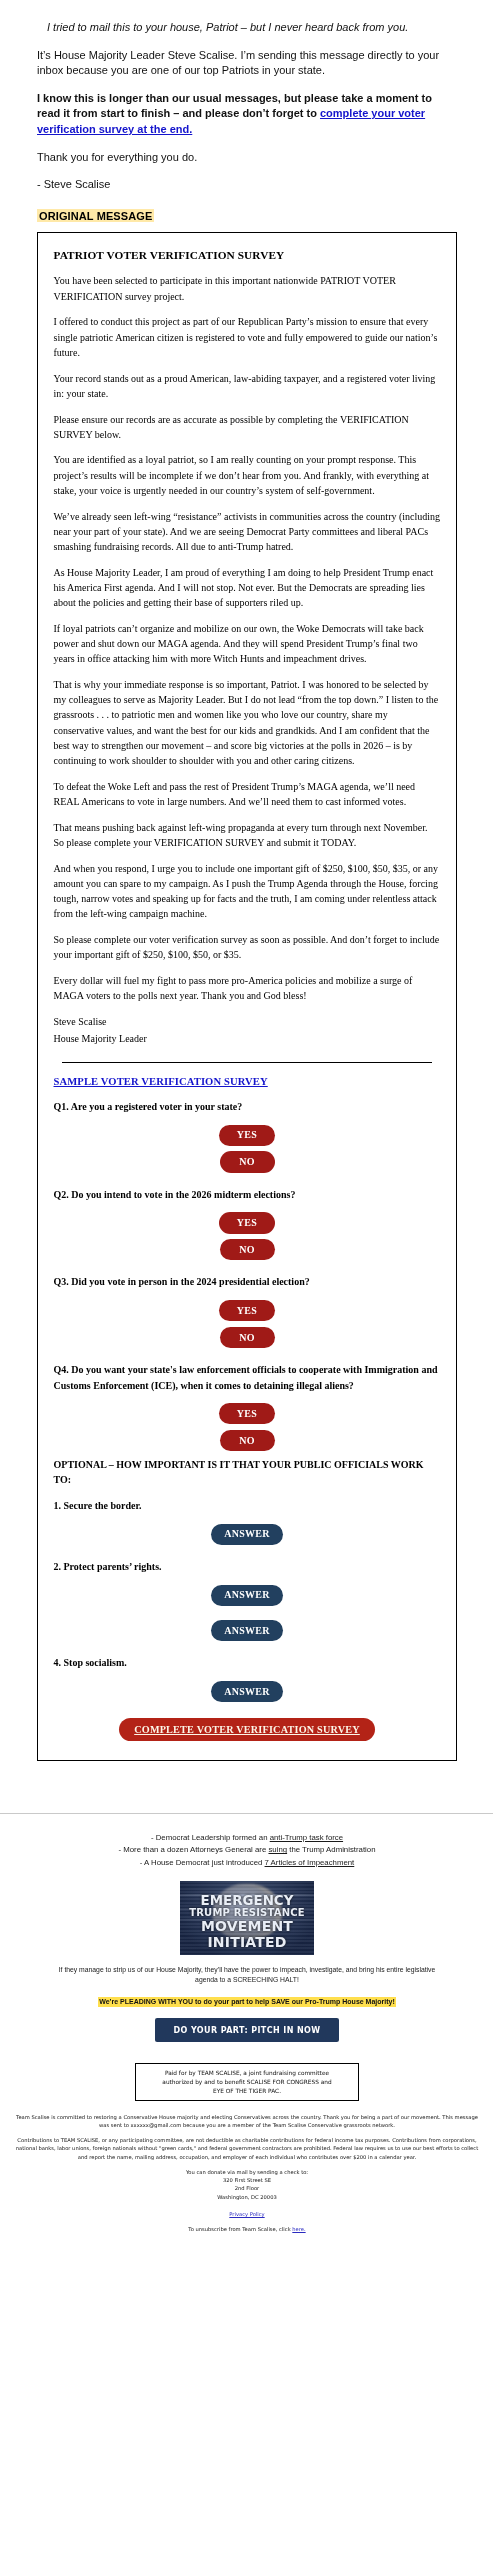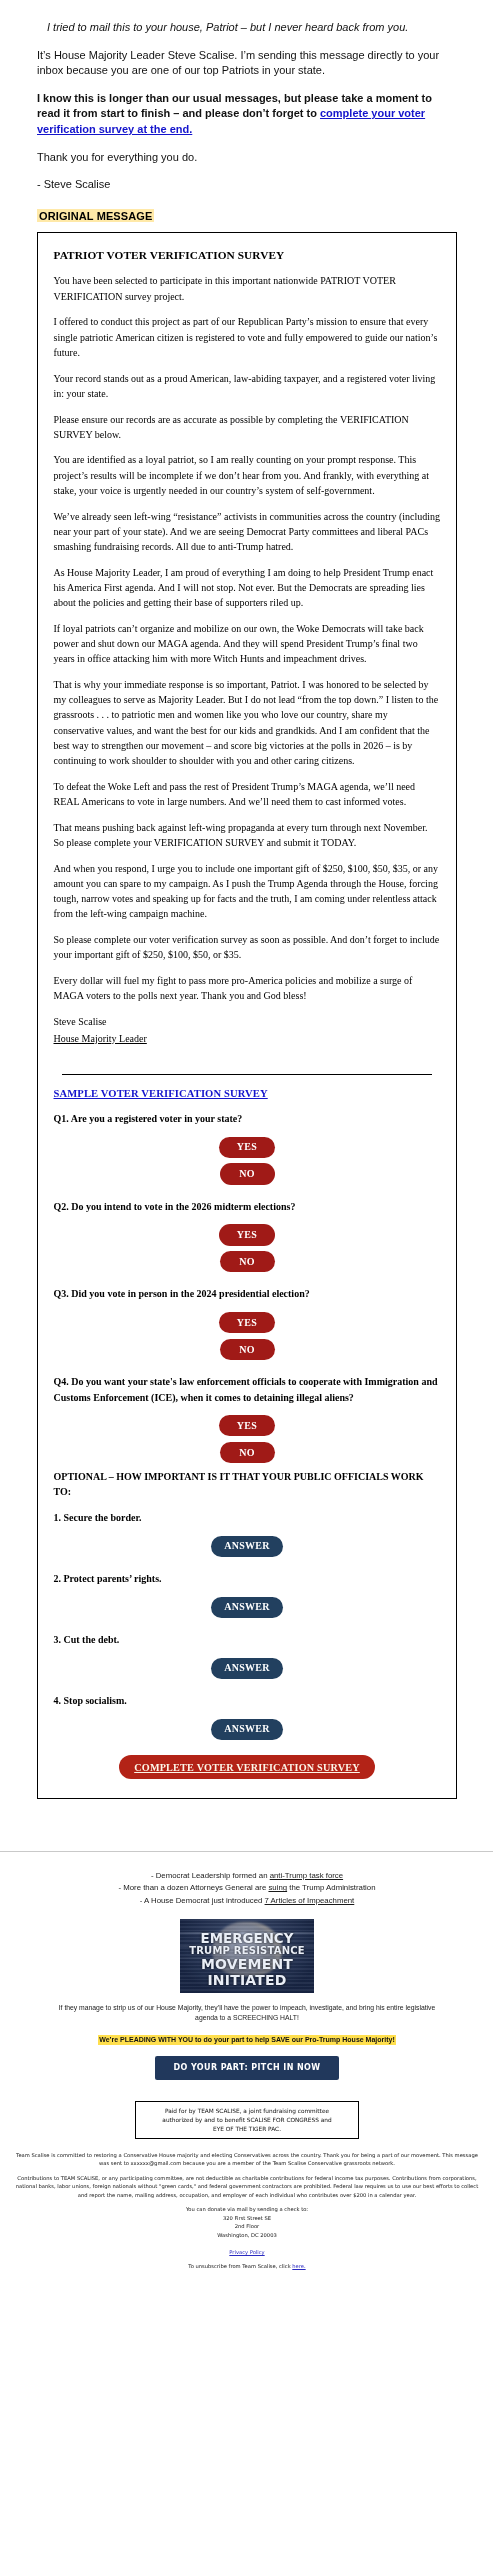--- a/index.html
+++ b/index.html
@@ -55,21 +55,21 @@
     margin: 2.8px 0 12.7px 0;
     letter-spacing: 0.1px;
   }
   .letterbox p {
     font-size: 10px;
     line-height: 1.52;
     margin: 0 0 10.6px 0;
     text-align: left;
   }
   .letterbox .signoff { margin-bottom: 1.4px; }
-  .letterbox .signoff2 { margin-bottom: 28px; text-decoration: underline; }
+  .letterbox .signoff2 { margin-bottom: 16px; }
   hr.rule {
     border: none;
     border-top: 1px solid #000;
     margin: 4.2px 8.5px 12.7px 8.5px;
   }
   .survey-title {
     font-family: "Liberation Serif", serif;
     font-size: 10.6px;
     font-weight: bold;
     color: #1414cc;
@@ -358,21 +358,20 @@
       <a class="btn btn-answer" href="#">ANSWER</a>
     </div>
     <div class="gap-after-btns"></div>
 
     <p class="item">2. Protect parents’ rights.</p>
     <div class="btn-row">
       <a class="btn btn-answer" href="#">ANSWER</a>
     </div>
     <div class="gap-after-btns"></div>
 
-    <p class="item">3. Cut the debt.</p>
     <div class="btn-row">
       <a class="btn btn-answer" href="#">ANSWER</a>
     </div>
     <div class="gap-after-btns"></div>
 
     <p class="item">4. Stop socialism.</p>
     <div class="btn-row">
       <a class="btn btn-answer" href="#">ANSWER</a>
     </div>
 

